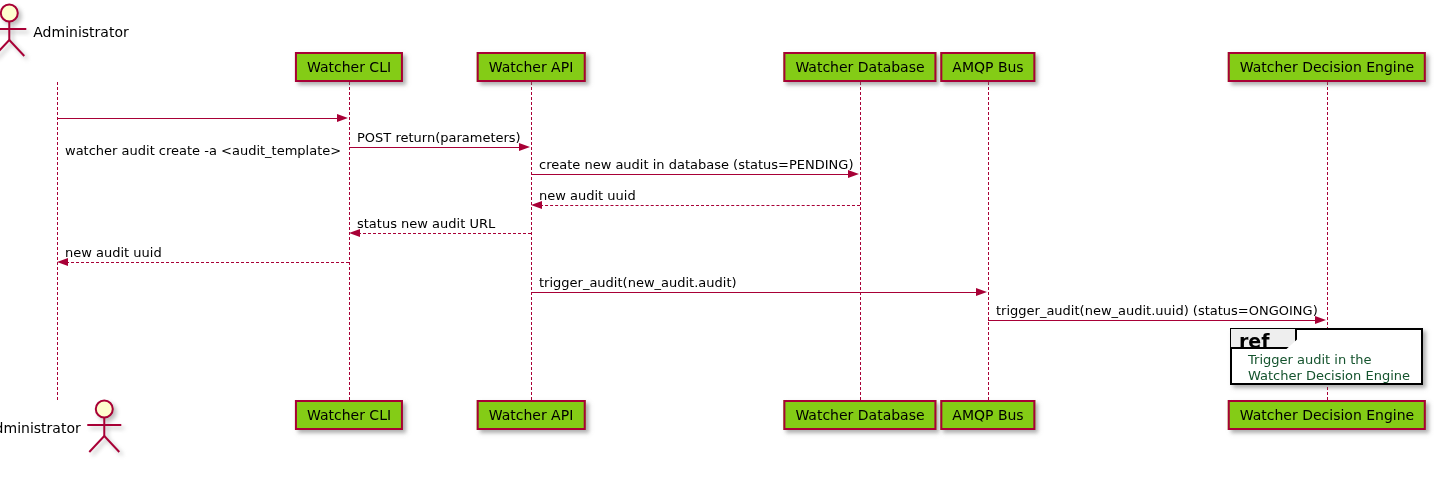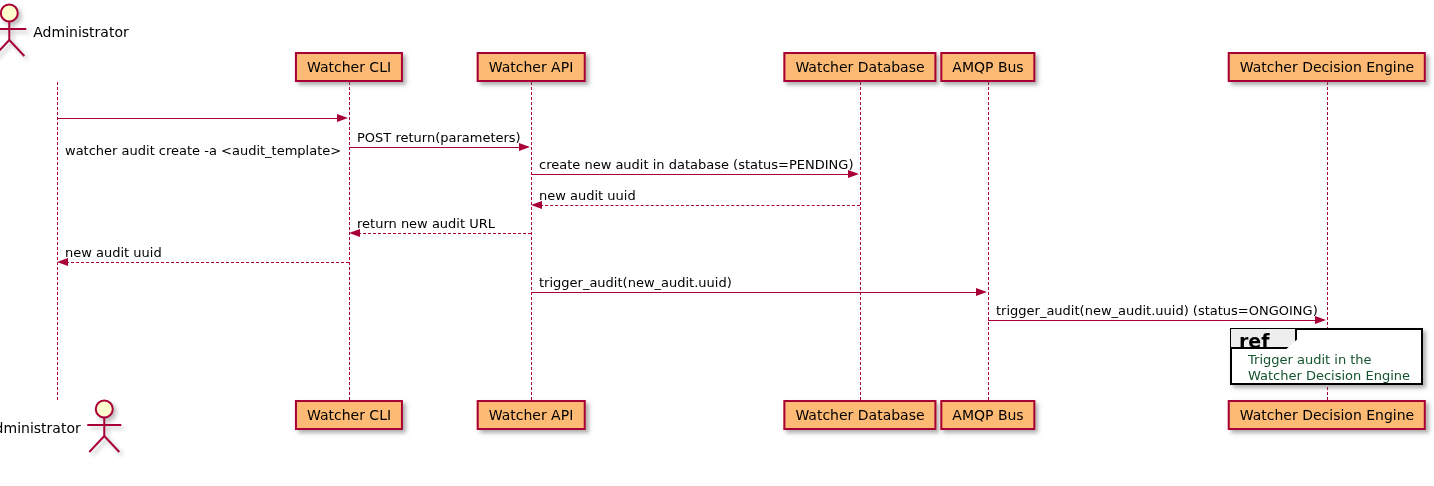--- a/index.html
+++ b/index.html
@@ -8,21 +8,21 @@
   #diagram {
     position: relative;
     width: 1434px;
     height: 486px;
     background: #ffffff;
     overflow: hidden;
   }
   .participant-box {
     position: absolute;
     transform: translateX(-50%);
-    background: #fdba74;
+    background: #84cc16;
     border: 2px solid #A80036;
     padding: 5px 10px;
     font-size: 14px;
     color: #000;
     white-space: nowrap;
     box-shadow: 3px 3px 4px rgba(110,110,110,0.55);
     z-index: 3;
   }
   .lifeline {
     position: absolute;
@@ -140,27 +140,27 @@
     <div class="msg-arrow right" style="top: 143px; left: 519px;"></div>
     <div class="msg-label" style="left: 357px; top: 130px;">POST return(parameters)</div>
     <div class="msg-line solid" style="left: 531px; top: 174px; width: 325px;"></div>
     <div class="msg-arrow right" style="top: 170px; left: 848px;"></div>
     <div class="msg-label" style="left: 539px; top: 157px;">create new audit in database (status=PENDING)</div>
     <div class="msg-line dashed" style="left: 535px; top: 205px; width: 325px;"></div>
     <div class="msg-arrow left" style="top: 201px; left: 531px;"></div>
     <div class="msg-label" style="left: 539px; top: 188px;">new audit uuid</div>
     <div class="msg-line dashed" style="left: 353px; top: 233px; width: 178px;"></div>
     <div class="msg-arrow left" style="top: 229px; left: 349px;"></div>
-    <div class="msg-label" style="left: 357px; top: 216px;">return new audit URL</div>
+    <div class="msg-label" style="left: 357px; top: 216px;">status new audit URL</div>
     <div class="msg-line dashed" style="left: 61px; top: 262px; width: 288px;"></div>
     <div class="msg-arrow left" style="top: 258px; left: 57px;"></div>
     <div class="msg-label" style="left: 65px; top: 245px;">new audit uuid</div>
     <div class="msg-line solid" style="left: 531px; top: 292px; width: 453px;"></div>
     <div class="msg-arrow right" style="top: 288px; left: 976px;"></div>
-    <div class="msg-label" style="left: 539px; top: 275px;">trigger_audit(new_audit.uuid)</div>
+    <div class="msg-label" style="left: 539px; top: 275px;">trigger_audit(new_audit.audit)</div>
     <div class="msg-line solid" style="left: 988px; top: 320px; width: 335px;"></div>
     <div class="msg-arrow right" style="top: 316px; left: 1315px;"></div>
     <div class="msg-label" style="left: 996px; top: 303px;">trigger_audit(new_audit.uuid) (status=ONGOING)</div>
     <div class="ref-box" style="left: 1230px; top: 328px; width: 193px; height: 57px;">
       <div class="ref-header">ref</div>
       <div class="ref-body">
         <div>Trigger audit in the</div>
         <div>Watcher Decision Engine</div>
       </div>
     </div>

